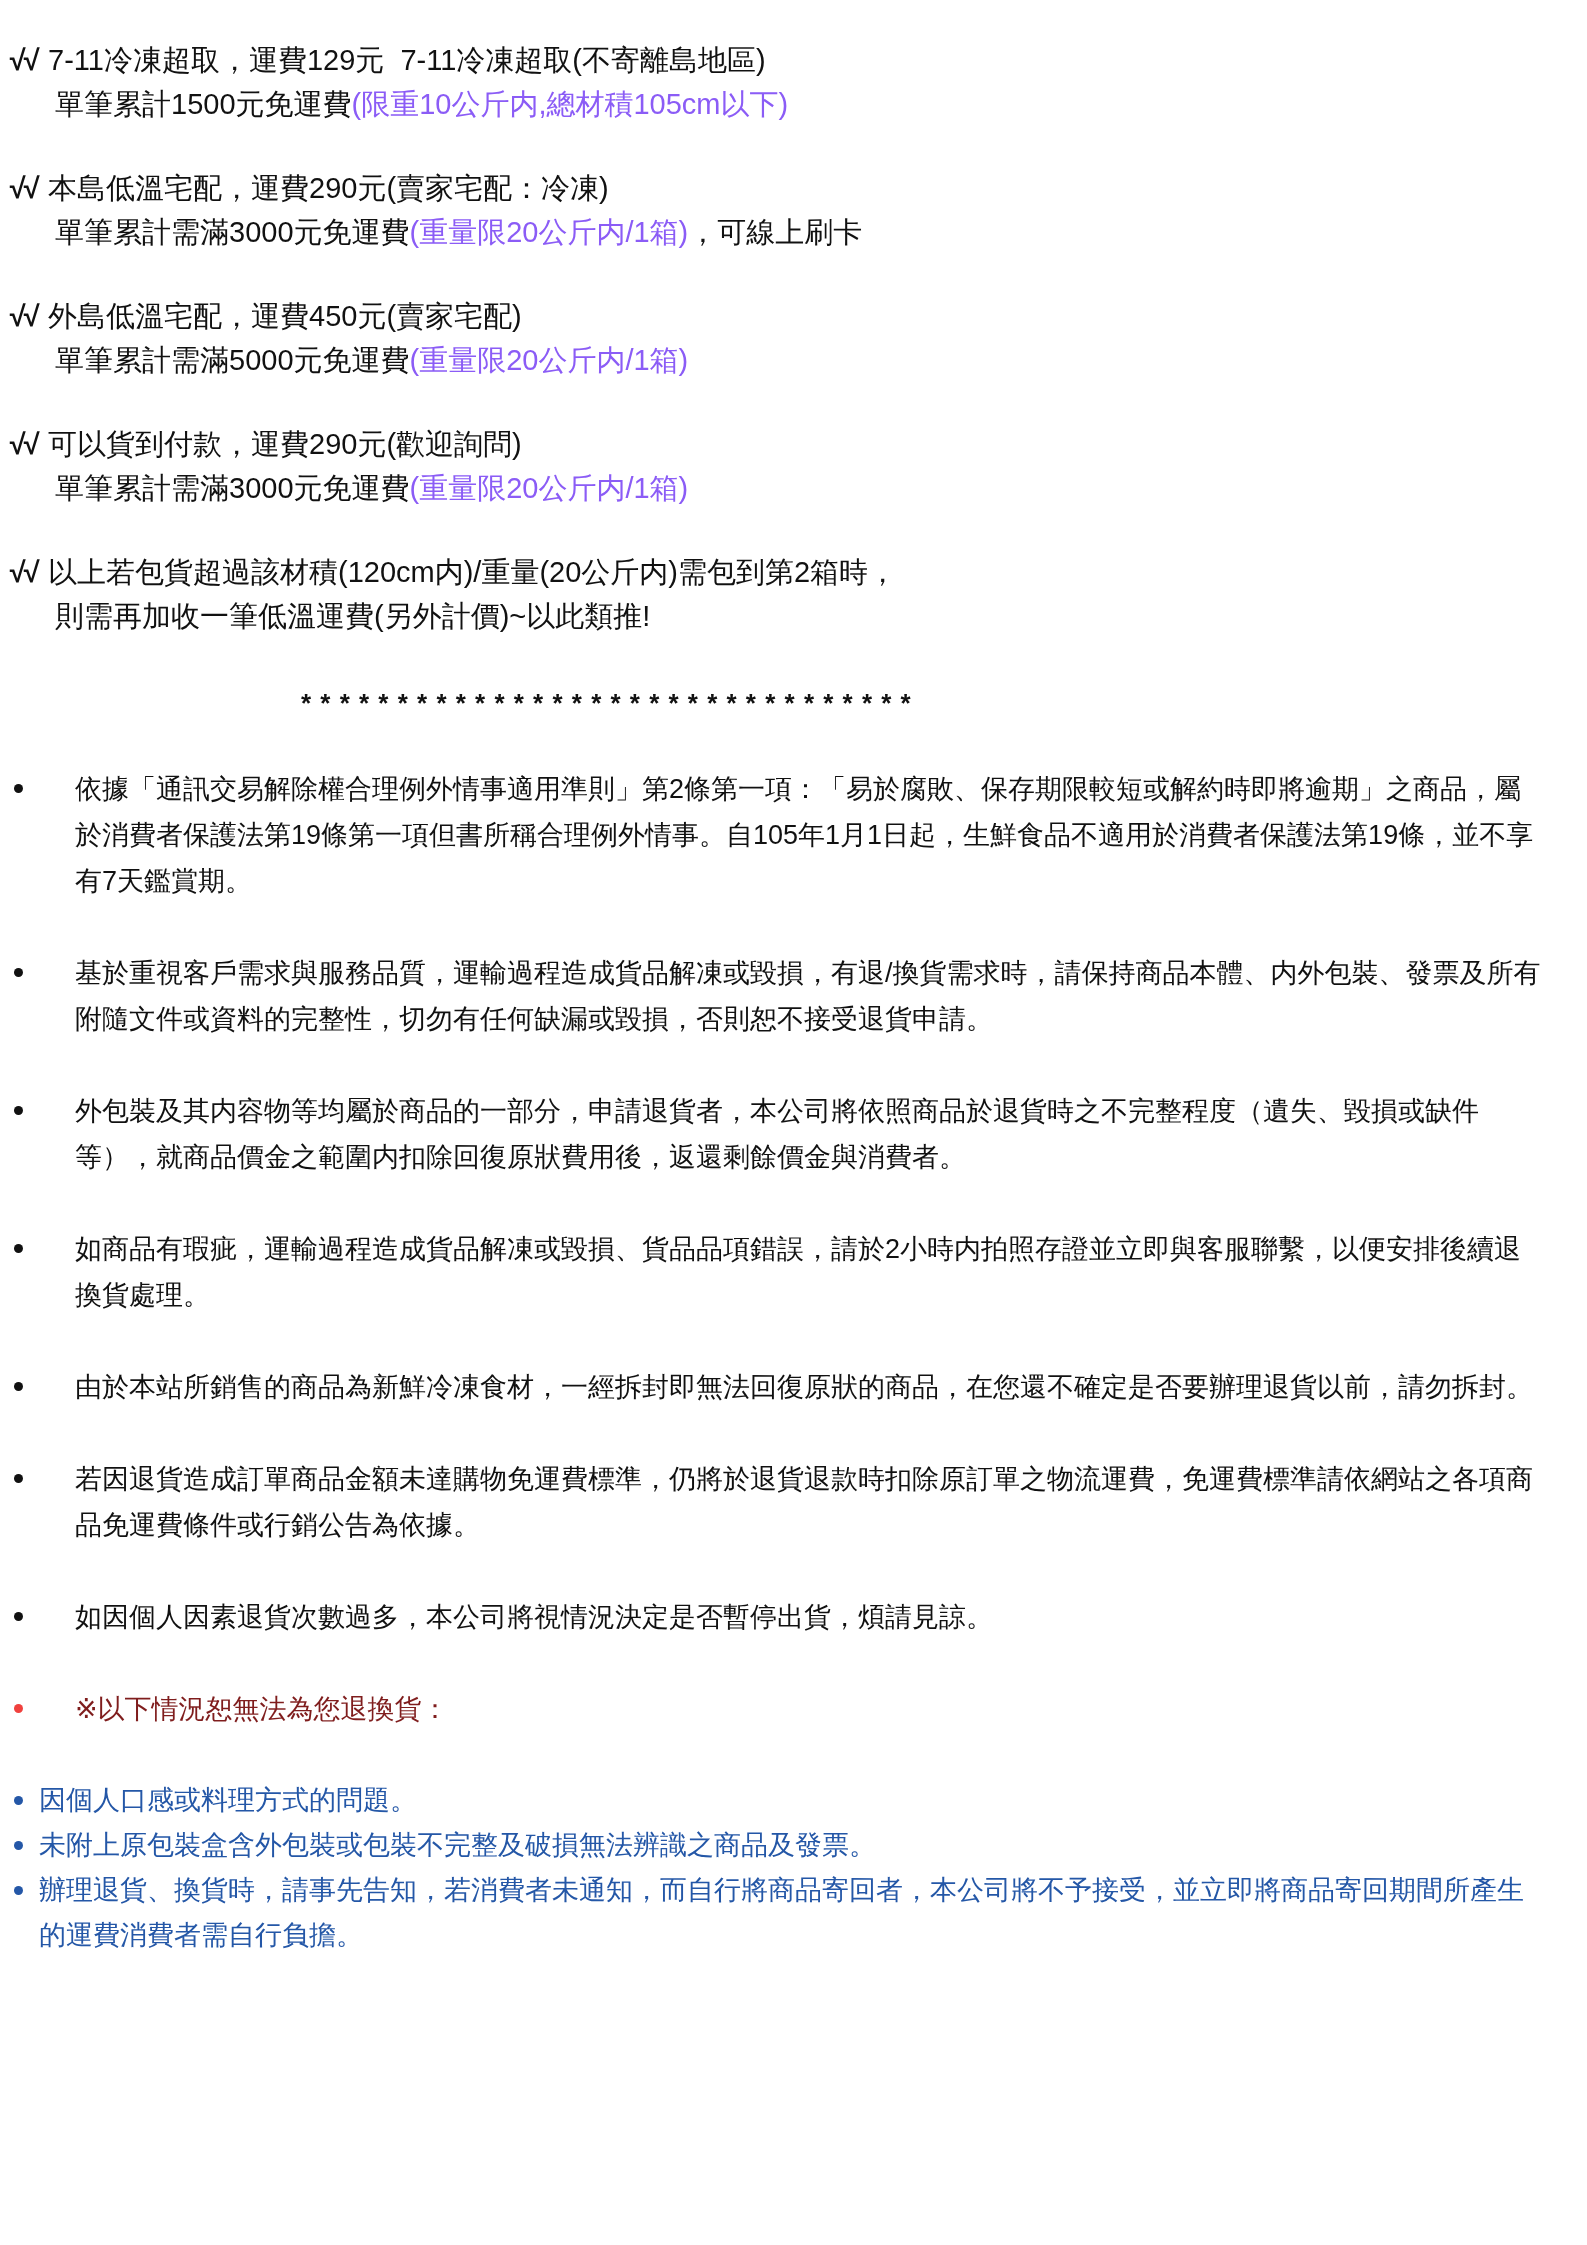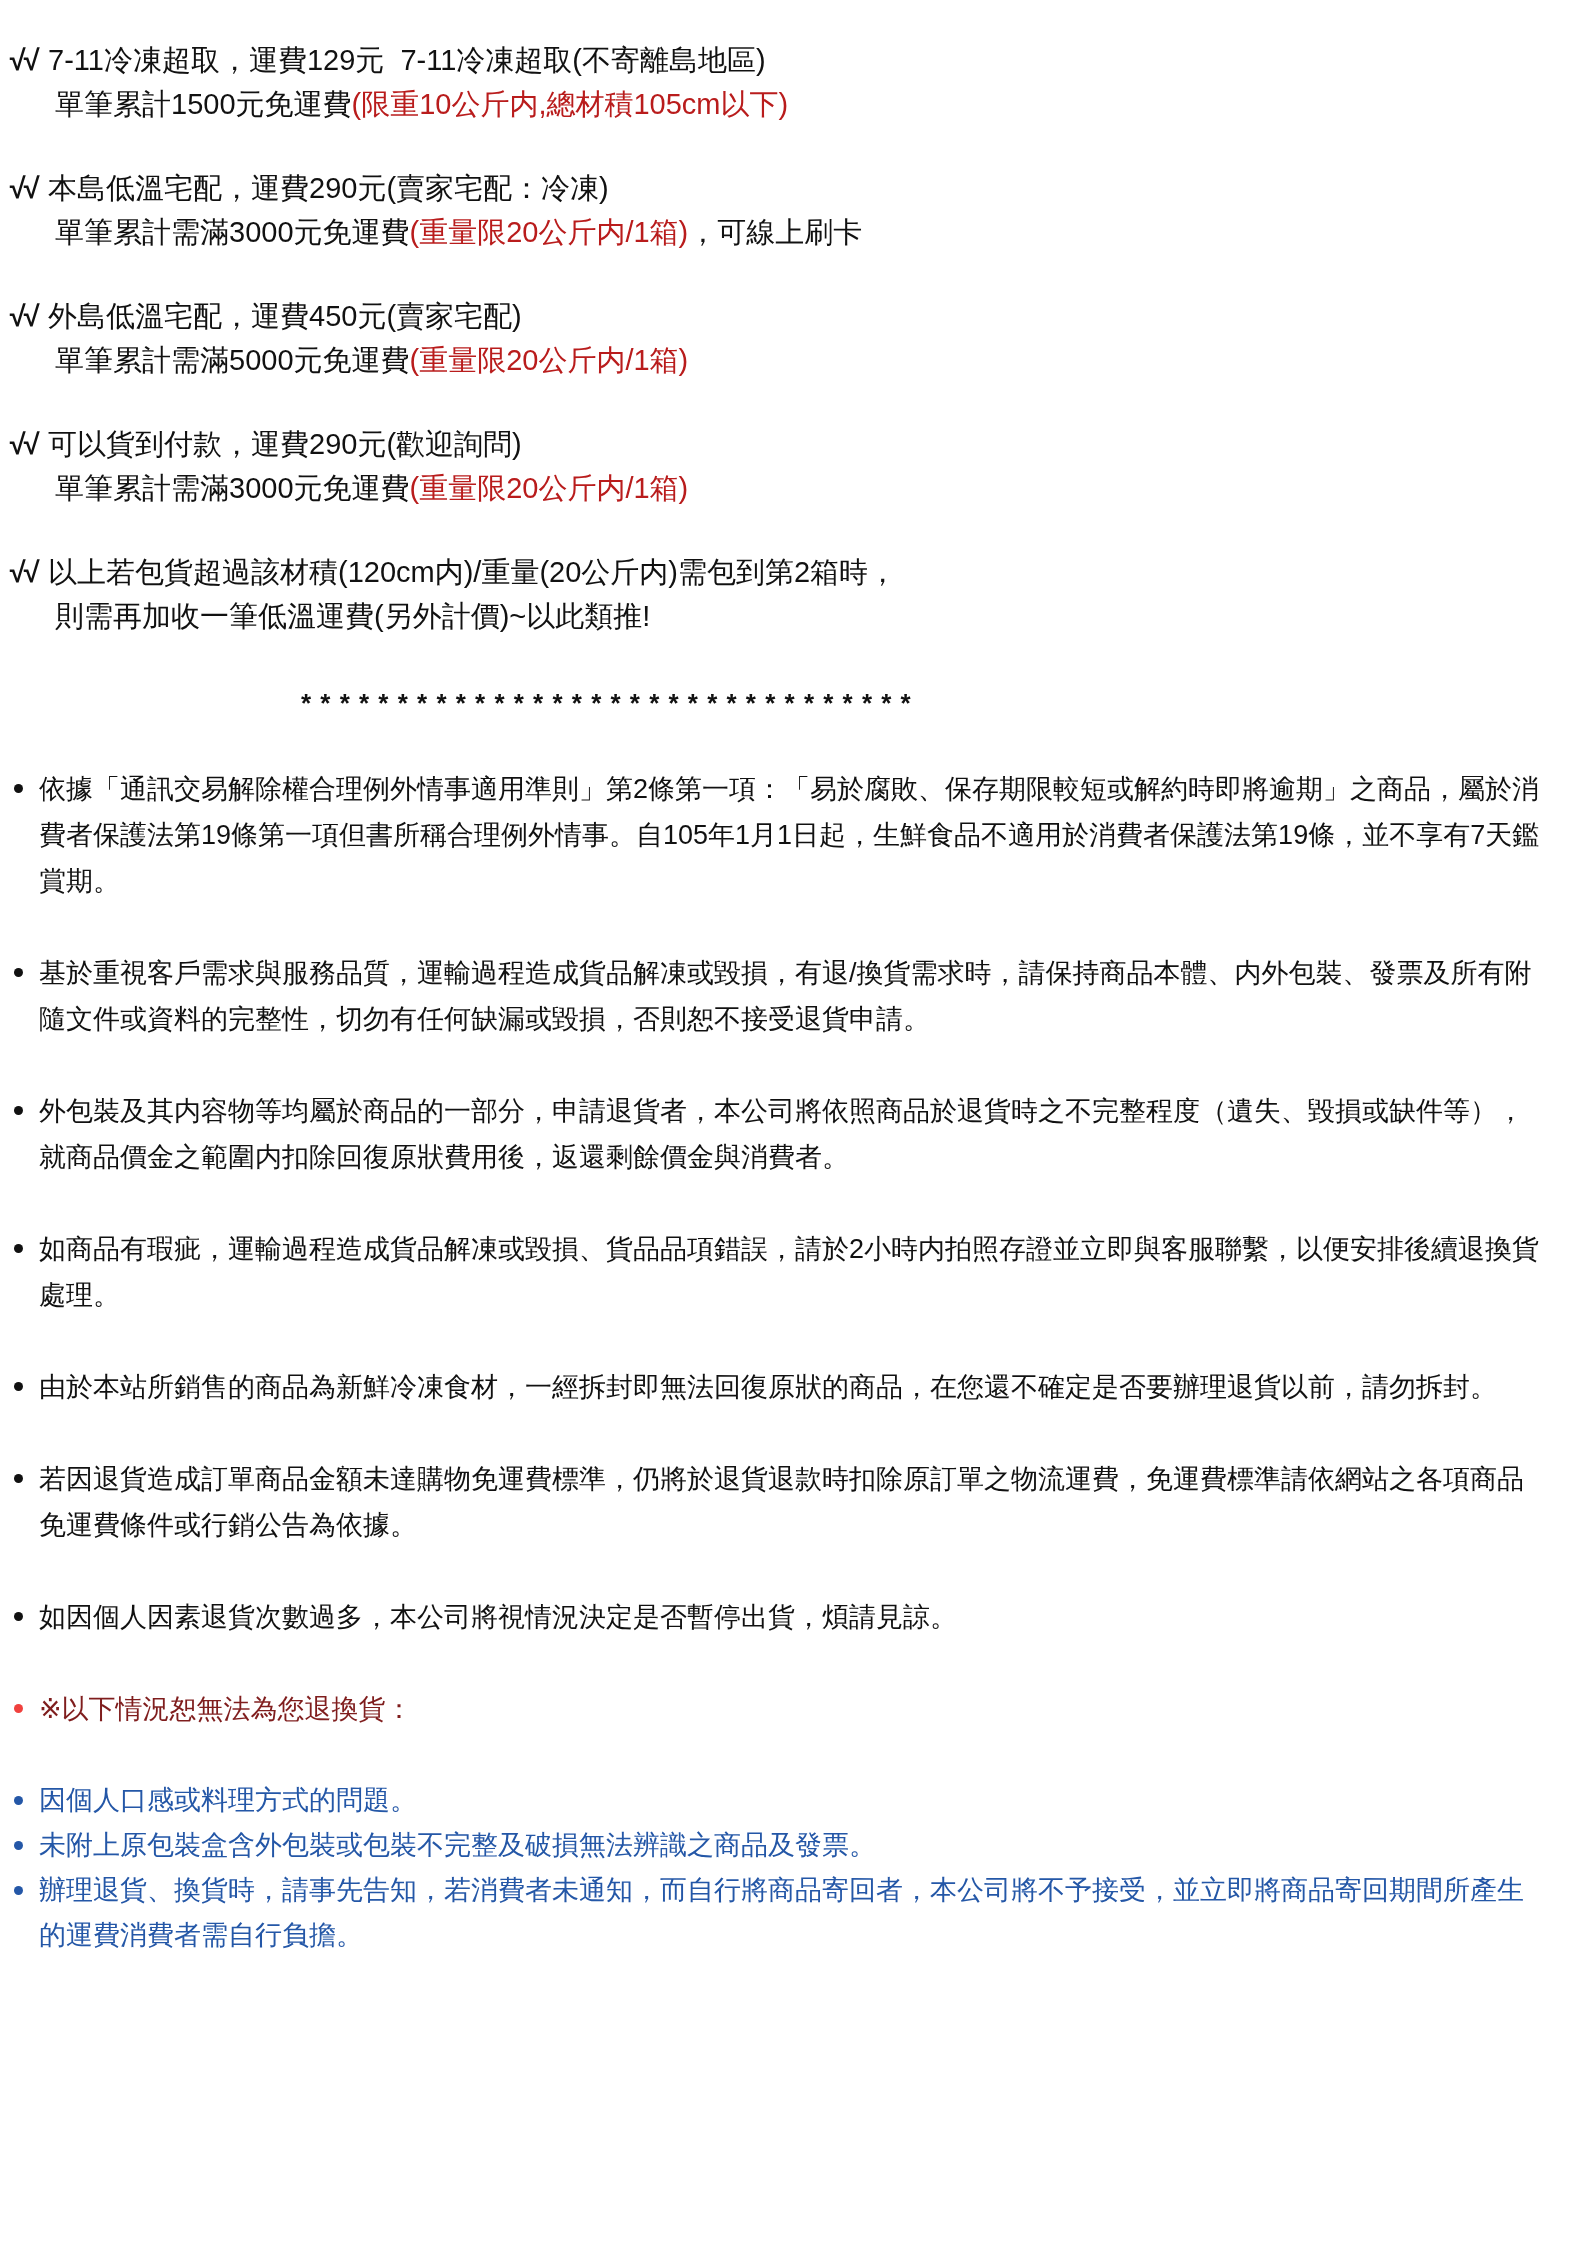--- a/index.html
+++ b/index.html
@@ -17,36 +17,36 @@
   .ship-line1 { display: flex; align-items: baseline; }
   .check {
     flex: none;
     width: 40px;
     letter-spacing: -2px;
     font-style: italic;
     font-weight: bold;
   }
   .ship-text { white-space: pre-wrap; }
   .ship-line2 { padding-left: 47px; white-space: pre-wrap; }
-  .red { color: #b91c1c; }
+  .red { color: #8b5cf6; }
 
   
   .separator {
     margin: 50px 0 48px 293px;
     font-size: 26px;
     font-weight: bold;
     line-height: 30px;
     letter-spacing: 1px;
     white-space: pre;
     color: #111111;
   }
 
   
   .policy, .reason { display: flex; font-size: 27px; line-height: 46px; }
-  .policy { margin-bottom: 46px; padding-right: 6px; }
+  .policy { margin-bottom: 46px; padding-right: 6px; gap: 36px; }
   .dot {
     flex: none;
     width: 9px; height: 9px;
     border-radius: 50%;
     background: #111111;
     margin: 18px 16px 0 6px;
   }
   .policy-text, .reason-text { white-space: pre-wrap; }
   .policy.warning { color: #7f1d1d; }
   .policy.warning .dot { background: #f0413e; }

